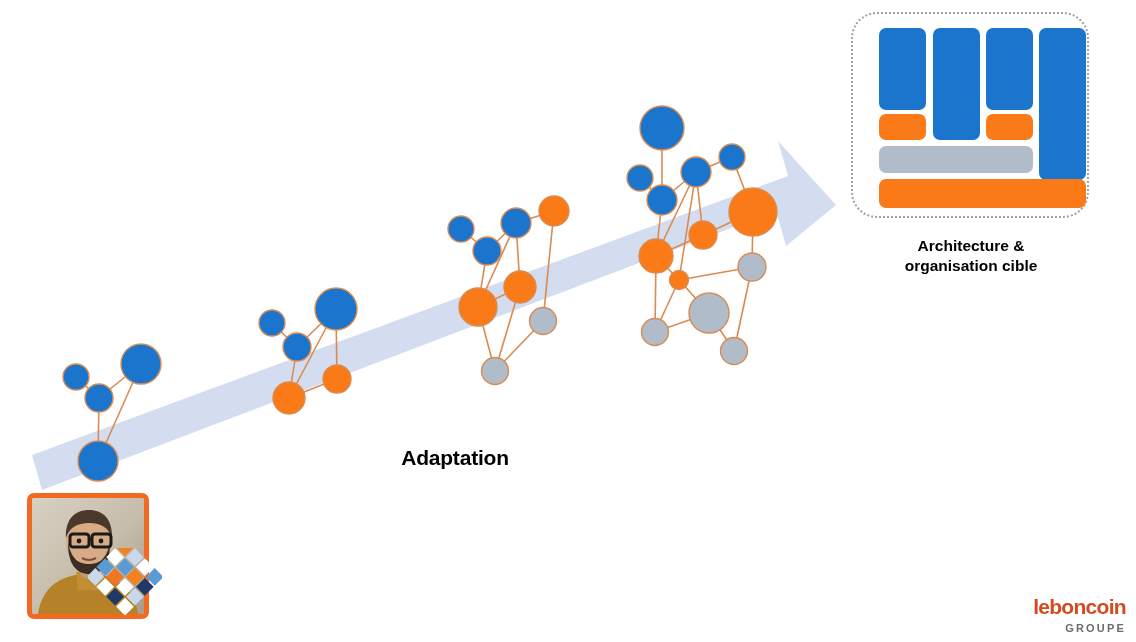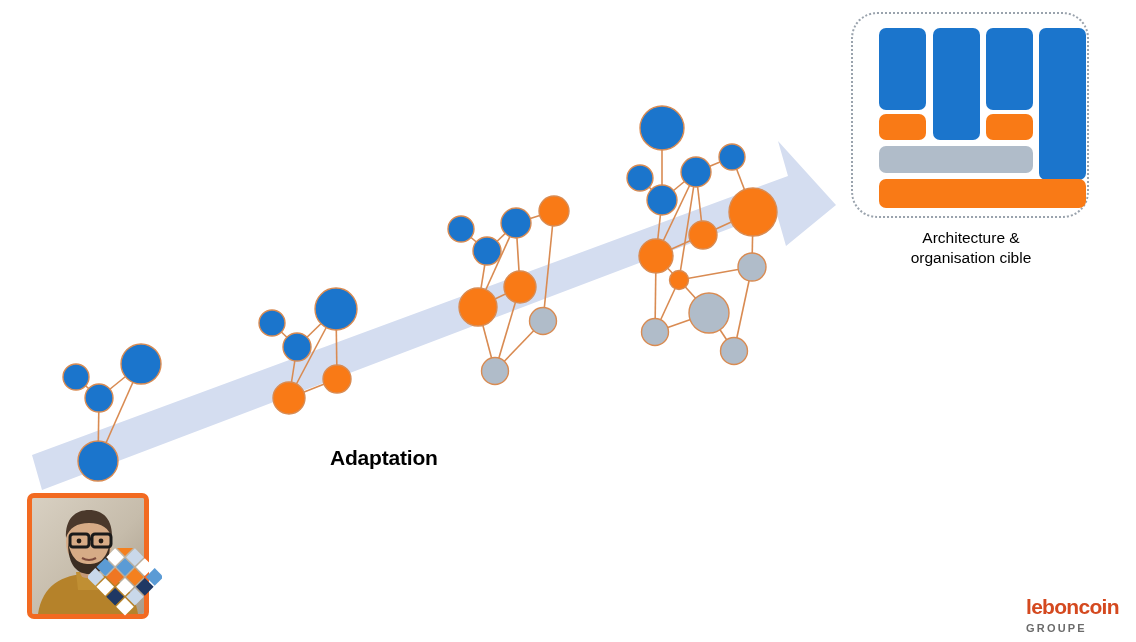--- a/index.html
+++ b/index.html
@@ -36,20 +36,21 @@
     width: 1136px;
     height: 642px;
   }
 
   
   #center-caption {
     position: absolute;
     left: 330px;
     top: 444px;
     width: 250px;
+    text-align: center;
     font-size: 21px;
     font-weight: bold;
     line-height: 1.32;
     color: #000000;
     letter-spacing: -0.2px;
   }
 
   
   #target-panel {
     position: absolute;
@@ -69,25 +70,25 @@
     width: 238px;
     height: 206px;
   }
   .tblock {
     position: absolute;
     border-radius: 7px;
   }
   #target-label {
     position: absolute;
     left: 860px;
-    top: 228px;
+    top: 236px;
     width: 222px;
     text-align: center;
     font-size: 15.5px;
-    font-weight: normal;
+    font-weight: bold;
     line-height: 1.32;
     color: #000000;
   }
 
   
   #avatar-frame {
     position: absolute;
     left: 27px;
     top: 493px;
     width: 122px;
@@ -113,21 +114,21 @@
     height: 74px;
     pointer-events: none;
   }
 
   
   #brand-logo {
     position: absolute;
     left: 1026px;
     top: 596px;
     width: 100px;
-    text-align: left;
+    text-align: right;
   }
   #brand-name {
     font-size: 21px;
     font-weight: bold;
     color: #d4491f;
     letter-spacing: -0.7px;
     line-height: 1;
   }
   #brand-sub {
     margin-top: 6px;

